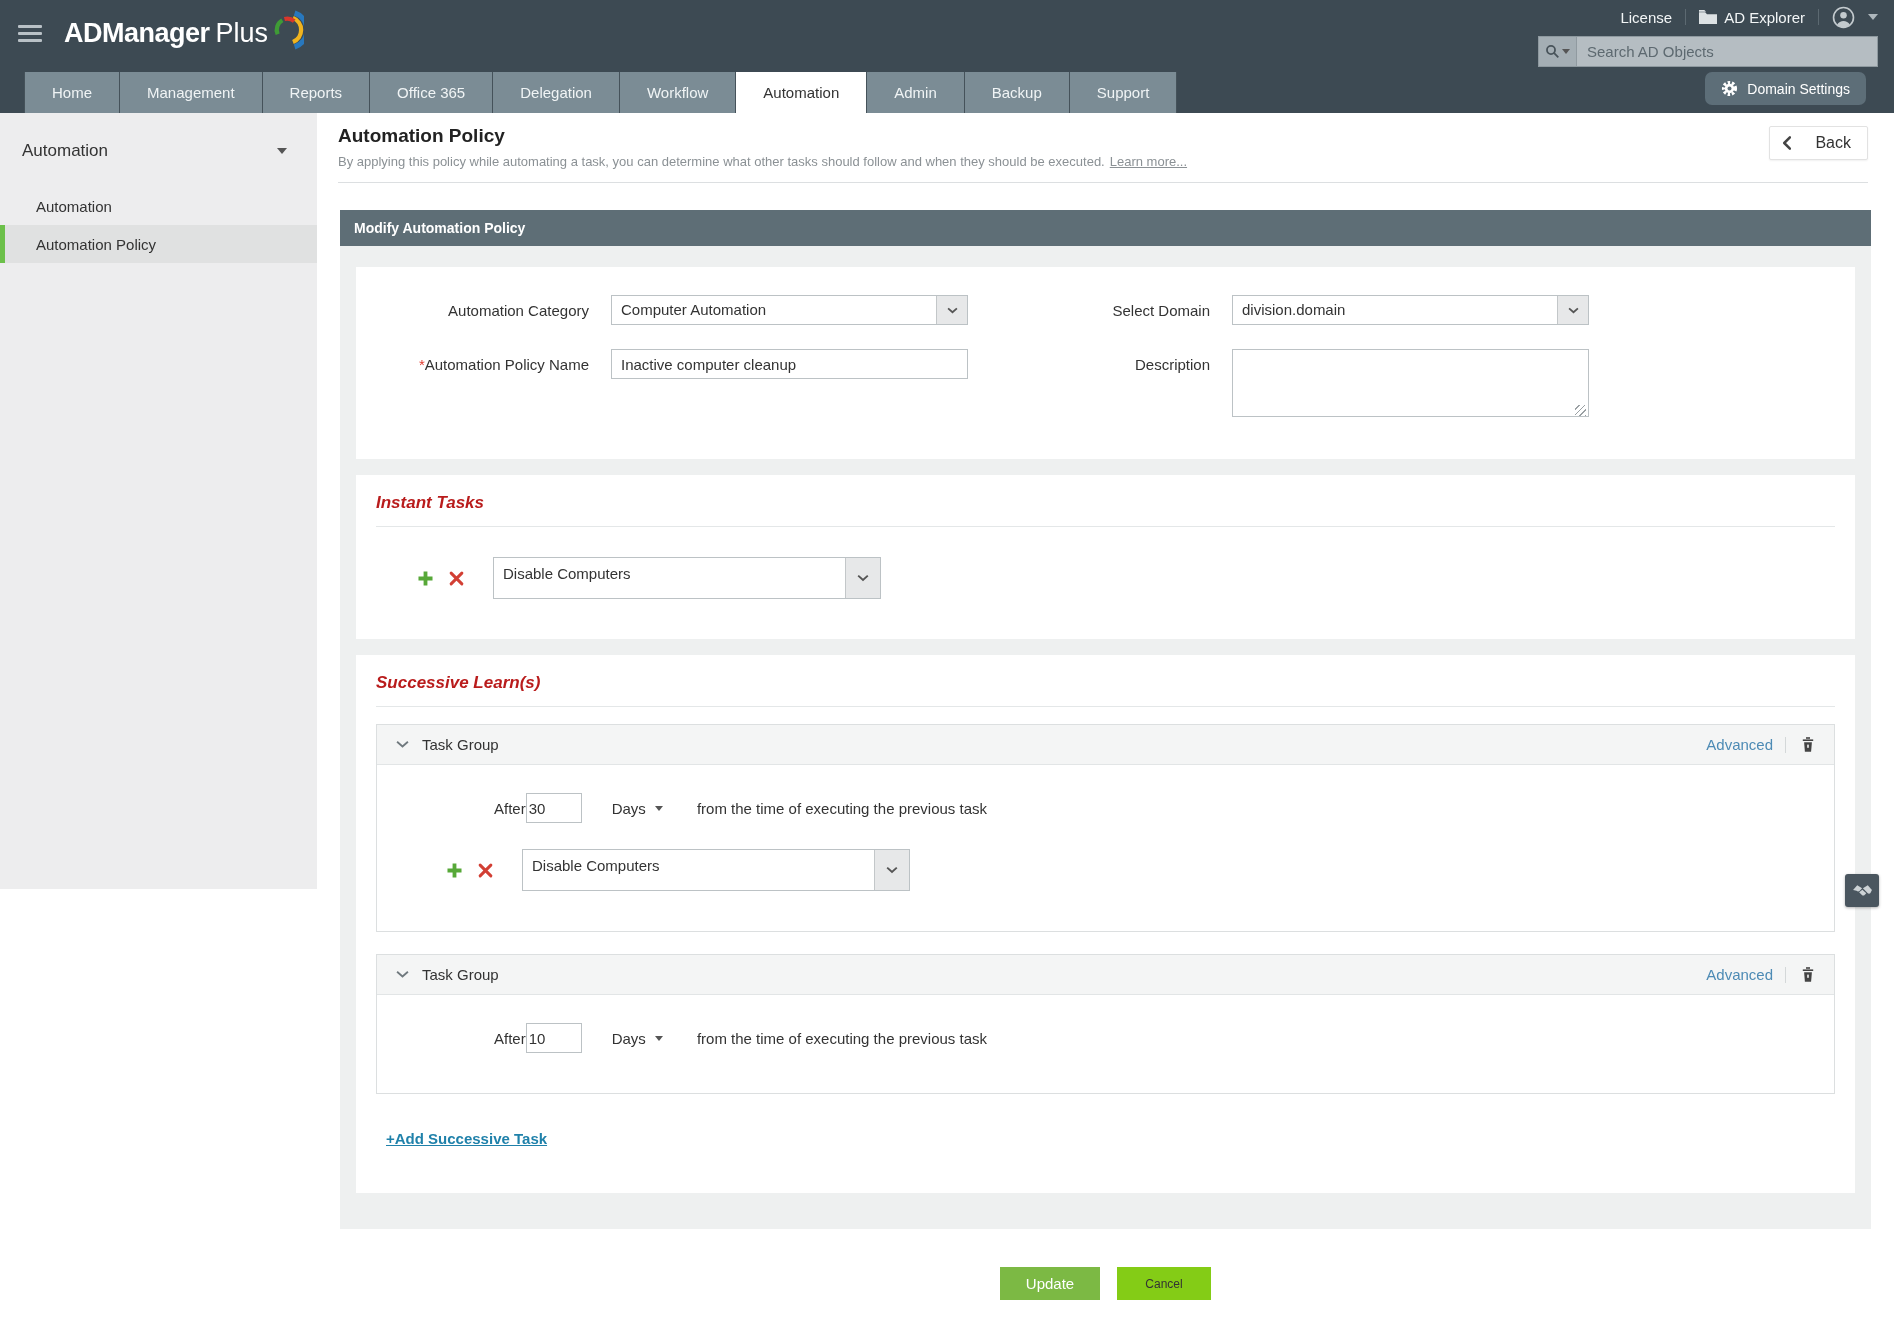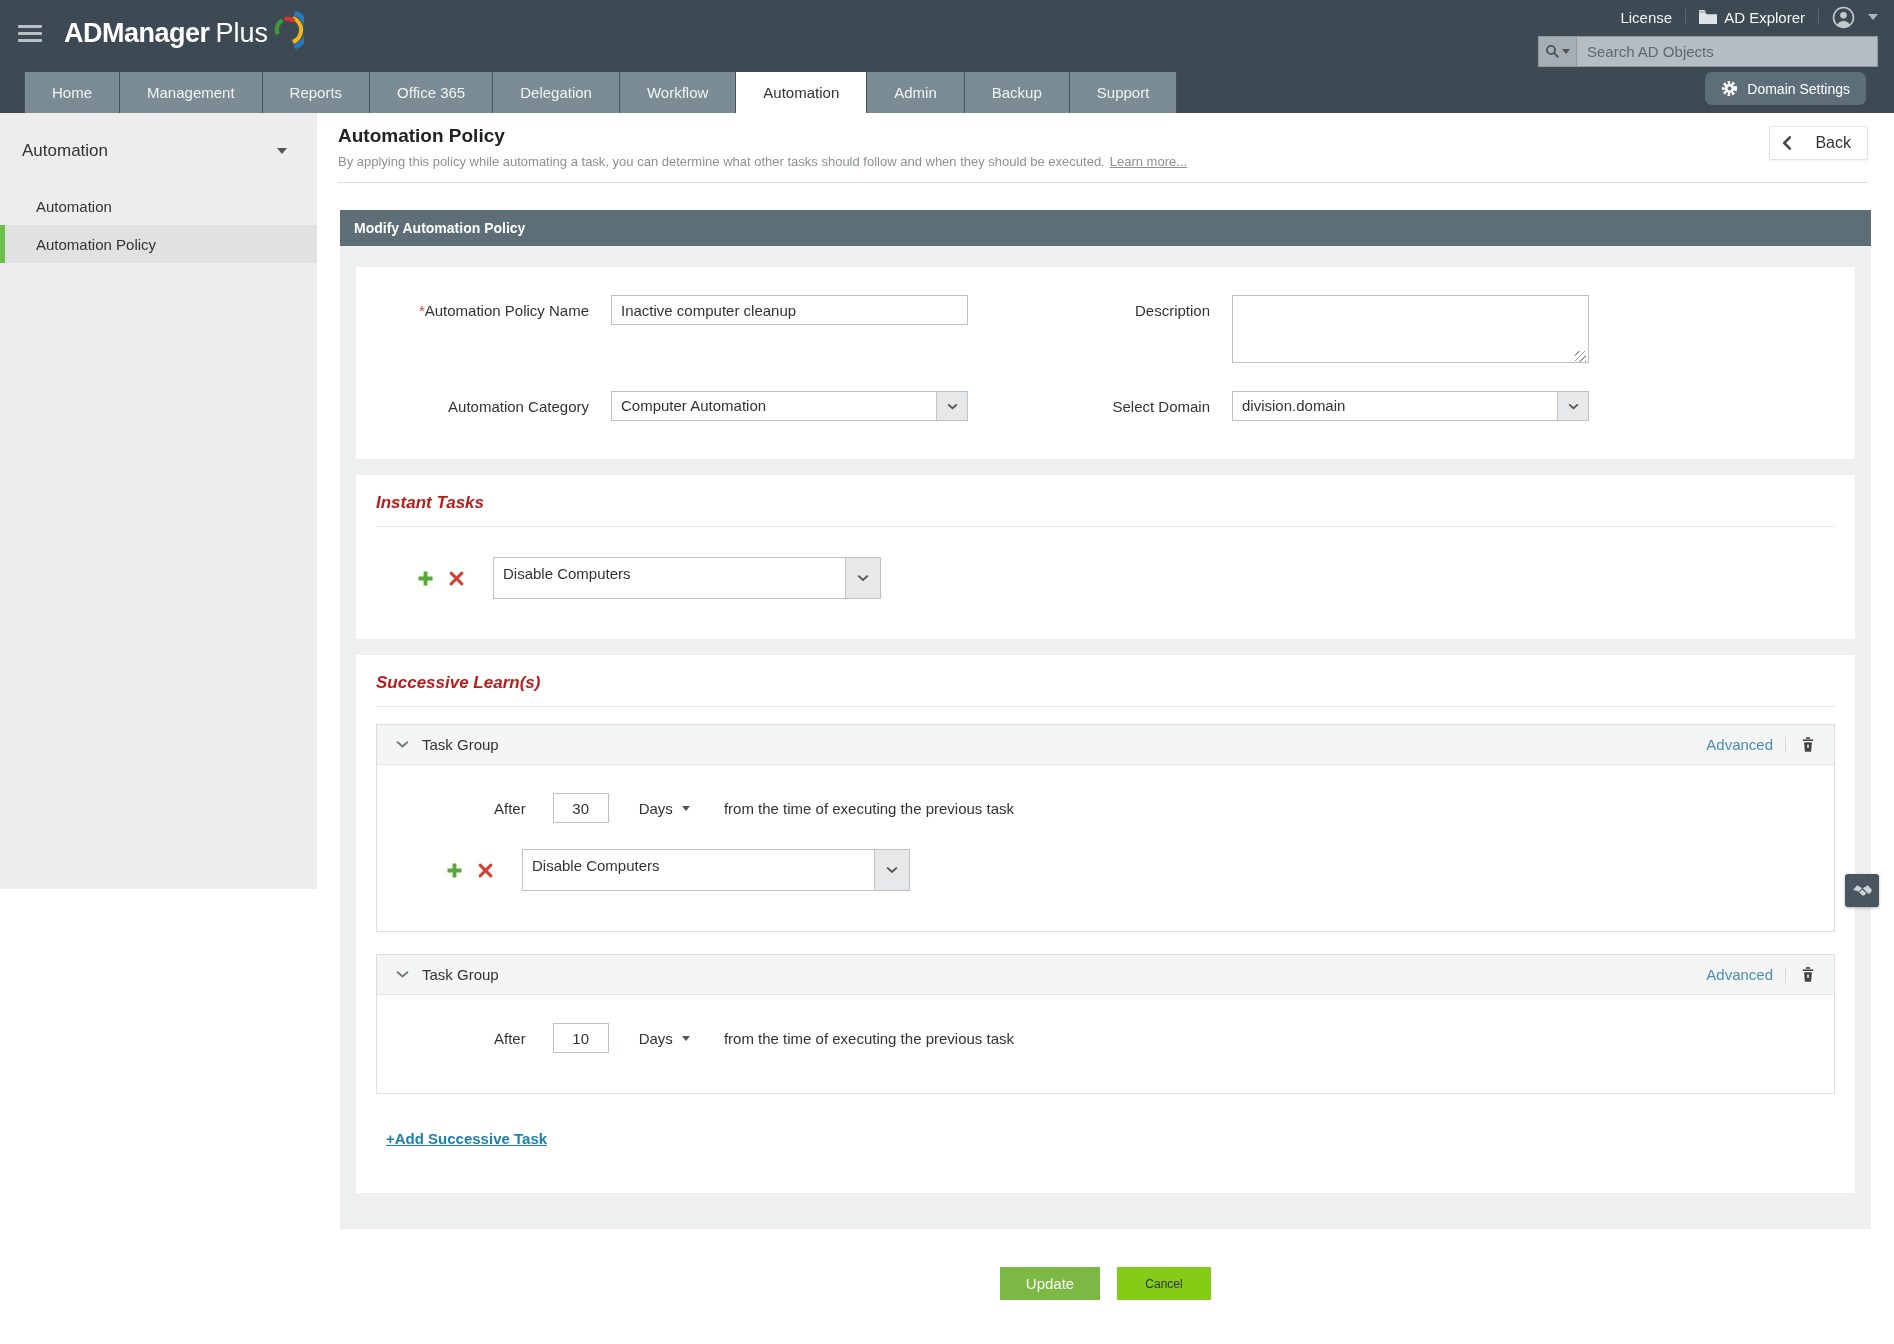--- a/index.html
+++ b/index.html
@@ -98,22 +98,22 @@
   .taskgroup { border:1px solid #dcdfe0; margin-top:17px; background:#fff; }
   .tg-head { height:40px; background:#f4f5f5; border-bottom:1px solid #e2e5e6; display:flex; align-items:center; padding:0 16px; }
   .tg-collapse { width:18px; height:18px; display:flex; align-items:center; justify-content:center; cursor:pointer; }
   .tg-title { margin-left:11px; font-size:15px; color:#333; }
   .tg-right { margin-left:auto; display:flex; align-items:center; }
   .advanced { color:#4d8bb5; font-size:15px; cursor:pointer; }
   .tg-right .vsep2 { width:1px; height:16px; background:#d4d8d9; margin:0 12px; }
   .trash-btn { width:20px; height:20px; display:flex; align-items:center; justify-content:center; cursor:pointer; }
   .tg-body { padding:28px 0 40px 0; }
   .after-row { display:flex; align-items:center; margin-left:117px; font-size:15px; color:#333; }
-  .after-lbl { margin-right:27px; }
-  .num-input { width:56px; height:30px; border:1px solid #bcc2c5; text-align:center; font-size:15px; font-family:inherit; outline:none; color:#333; }
+  .after-lbl { }
+  .num-input { width:56px; height:30px; border:1px solid #bcc2c5; font-size:15px; font-family:inherit; outline:none; color:#333; }
   .unit-sel { display:flex; align-items:center; gap:9px; margin-left:30px; cursor:pointer; }
   .after-suffix { margin-left:34px; }
   .tg-iconrow { display:flex; align-items:center; margin-top:26px; margin-left:66px; }
   .tg-iconrow .sel { margin-left:26px; }
 
   .add-link { display:inline-block; margin:36px 0 6px 10px; color:#1f81aa; font-size:15px; font-weight:bold; text-decoration:underline; cursor:pointer; }
 
   
   .actions { display:flex; justify-content:center; gap:17px; margin-top:38px; }
   .btn-update { width:100px; height:33px; background:#7cb944; border:none; color:#fff; font-size:15px; font-family:inherit; cursor:pointer; }
@@ -230,52 +230,52 @@
     </div>
   </div>
 
   <section class="panel">
     <div class="panel-head">Modify Automation Policy</div>
     <div class="panel-body">
 
       <div class="wbox formbox">
         <div class="form-row">
           <div class="fcell">
-            <div class="flabel"><span class="req">*</span><span>Automation Policy Name</span></div>
-            <input class="tinput" type="text" value="Inactive computer cleanup" style="">
-          </div>
-          <div class="fcell right">
-            <div class="flabel right">Description</div>
-            <div class="tarea-wrap">
-              <textarea class="tarea" style=""></textarea>
-              <span class="grip"></span>
-            </div>
-          </div>
-        </div>
-        <div class="form-row">
-          <div class="fcell">
             <div class="flabel">Automation Category</div>
             <div class="sel">
               <span class="val">Computer Automation</span>
               <span class="chev">
                 <svg width="11" height="7" viewBox="0 0 10 6" fill="none" stroke="#555" stroke-width="1.6">
                     <path d="M1 1l4 3.6L9 1"></path>
                   </svg>
               </span>
             </div>
           </div>
           <div class="fcell right">
             <div class="flabel right">Select Domain</div>
             <div class="sel">
               <span class="val">division.domain</span>
               <span class="chev">
                 <svg width="11" height="7" viewBox="0 0 10 6" fill="none" stroke="#555" stroke-width="1.6">
                     <path d="M1 1l4 3.6L9 1"></path>
                   </svg>
               </span>
+            </div>
+          </div>
+        </div>
+        <div class="form-row">
+          <div class="fcell">
+            <div class="flabel"><span class="req">*</span><span>Automation Policy Name</span></div>
+            <input class="tinput" type="text" value="Inactive computer cleanup" style="">
+          </div>
+          <div class="fcell right">
+            <div class="flabel right">Description</div>
+            <div class="tarea-wrap">
+              <textarea class="tarea" style=""></textarea>
+              <span class="grip"></span>
             </div>
           </div>
         </div>
       </div>
 
       <div class="wbox secbox">
         <div class="sec-title">Instant Tasks</div>
         <hr class="sec-hr">
         <div class="icon-row">
           <span class="plus-btn ml1">

